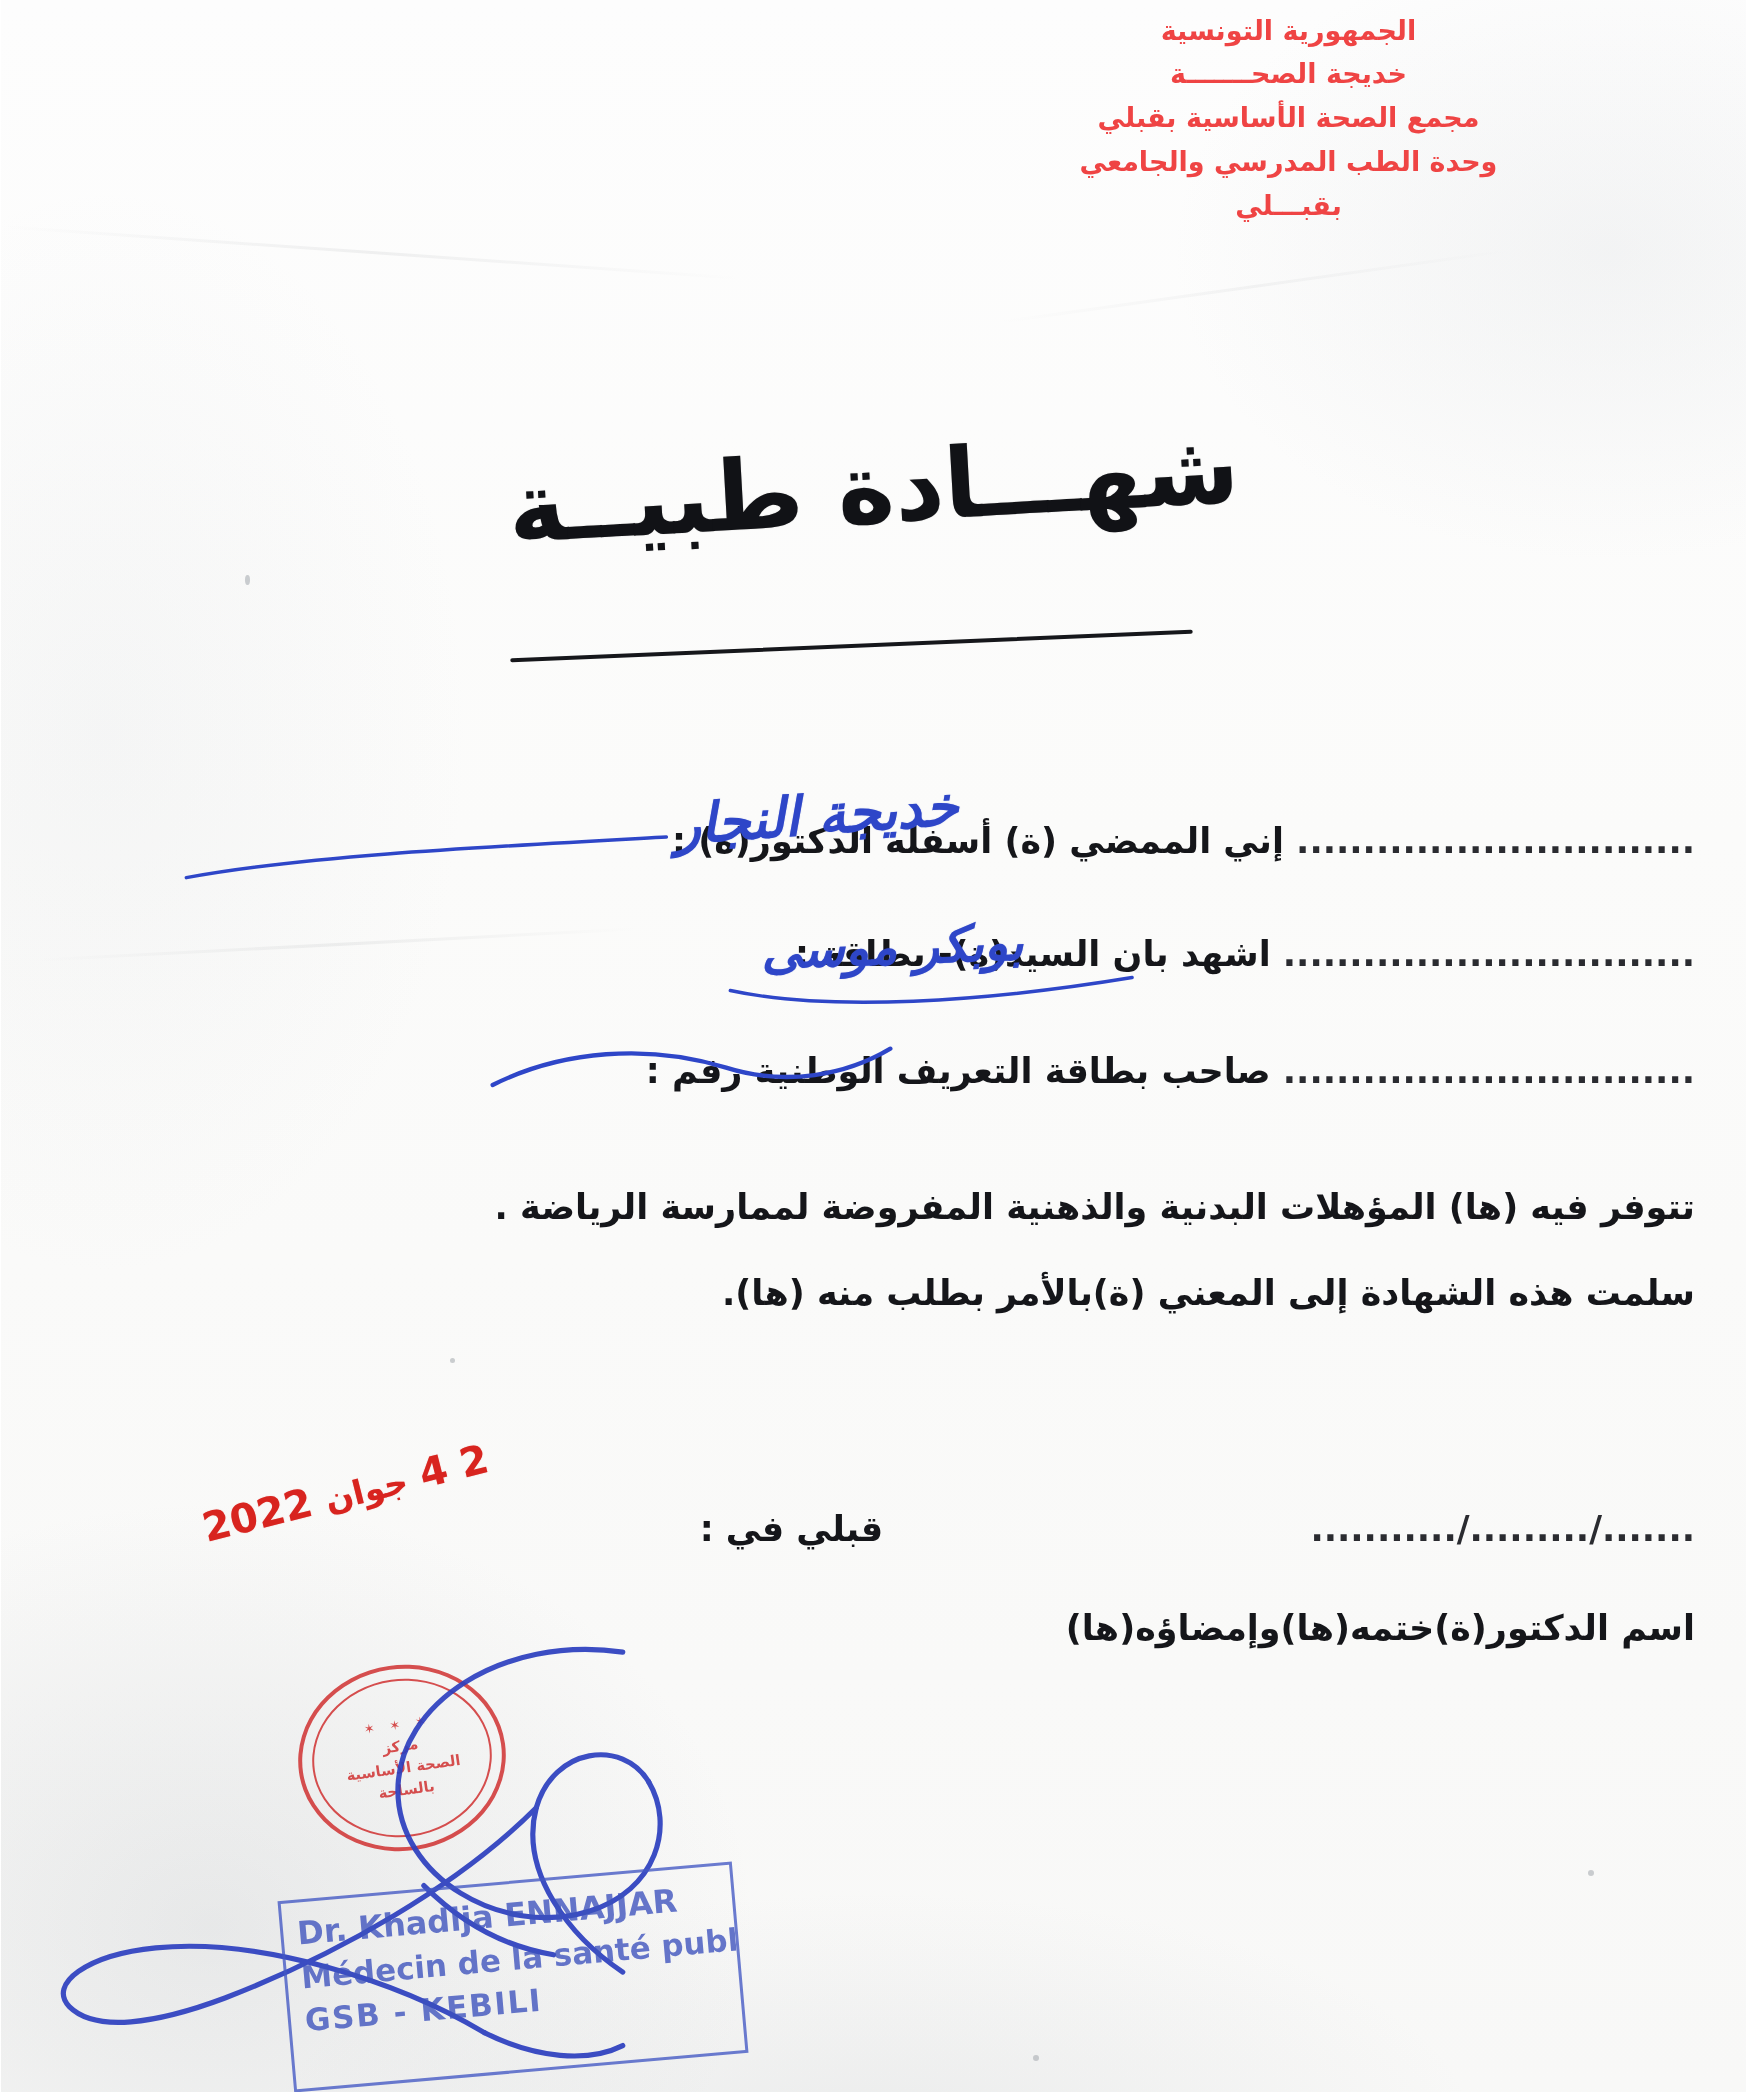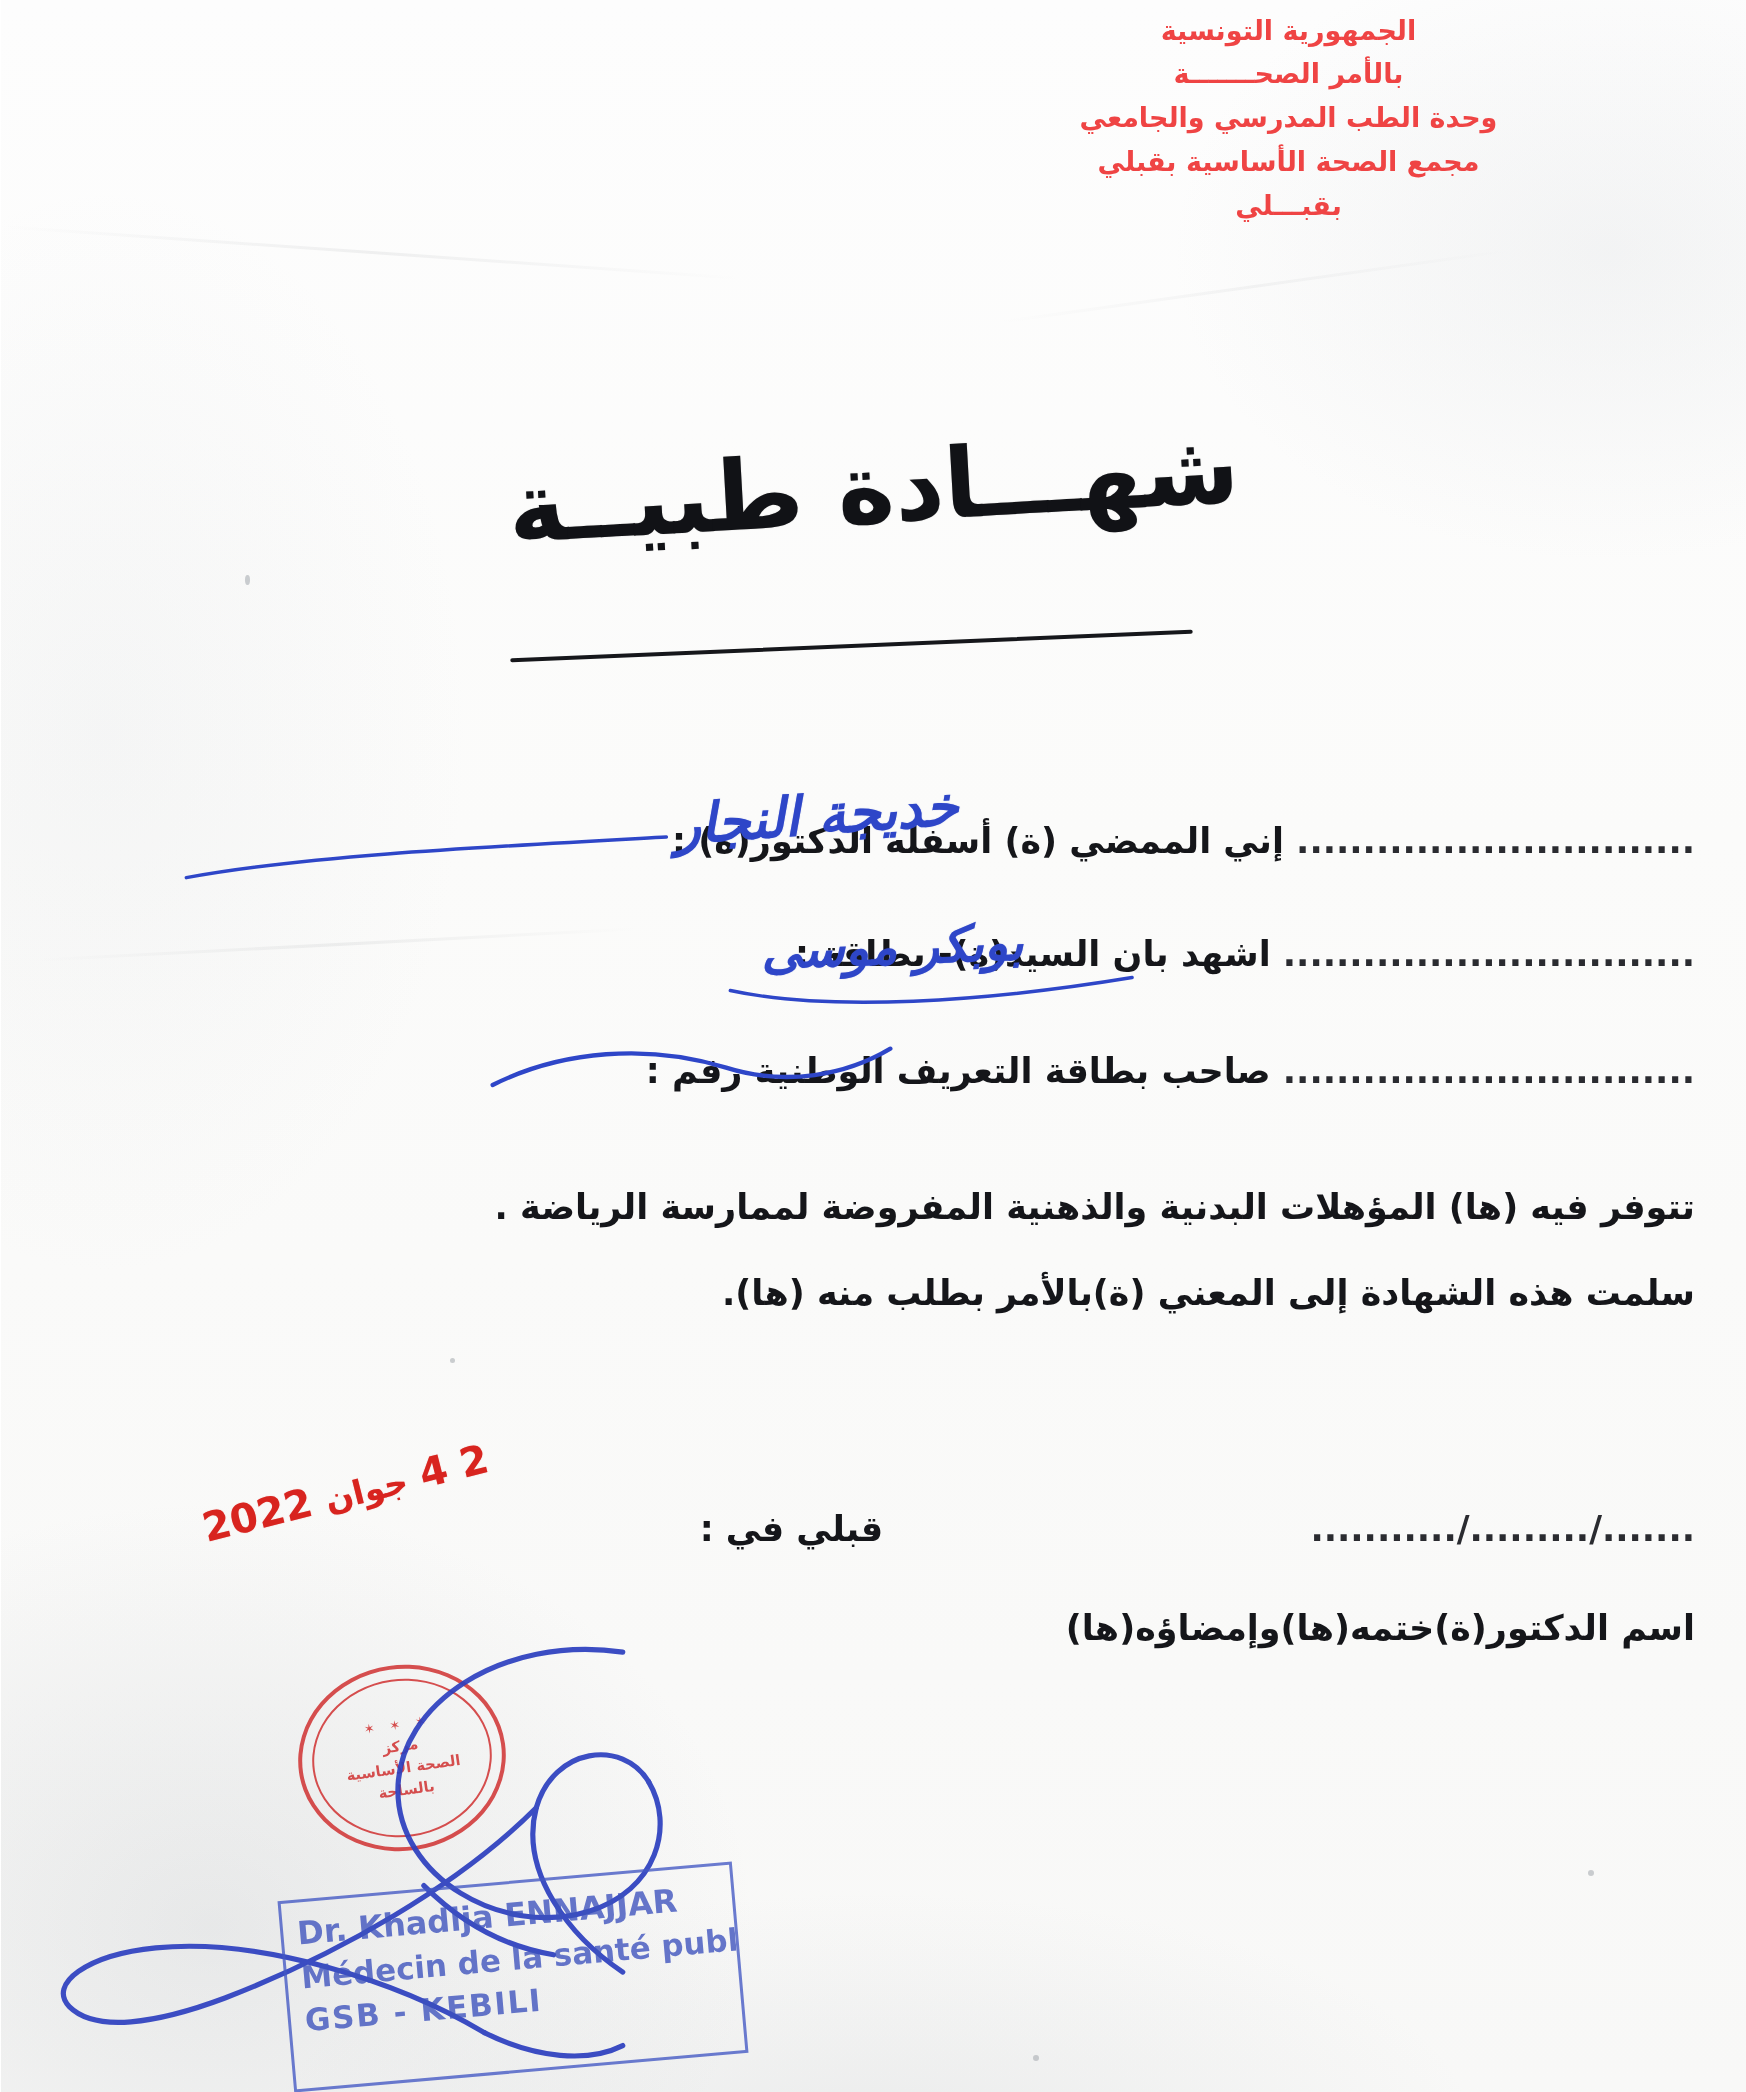--- a/index.html
+++ b/index.html
@@ -217,23 +217,23 @@
 <div class="crease" style="left:0;top:251px;width:744px;height:2.6px;transform:rotate(4deg);"></div>
 <div class="crease" style="left:35px;top:943px;width:605px;height:2.6px;transform:rotate(-3deg);"></div>
 <div class="crease" style="left:994px;top:285px;width:519px;height:2.6px;transform:rotate(-8deg);opacity:.7;"></div>
 <div class="speck" style="left:245px;top:575px;width:5.2px;height:10.4px;"></div>
 <div class="speck" style="left:1588px;top:1870px;width:6px;height:6px;"></div>
 <div class="speck" style="left:1033px;top:2055px;width:6px;height:6px;"></div>
 <div class="speck" style="left:450px;top:1358px;width:5.2px;height:5.2px;"></div>
 
 <div id="header-block">
   <div class="hline">الجمهورية التونسية</div>
-  <div class="hline">بالأمر الصحـــــــة</div>
+  <div class="hline">خديجة الصحـــــــة</div>
+  <div class="hline">مجمع الصحة الأساسية بقبلي</div>
   <div class="hline">وحدة الطب المدرسي والجامعي</div>
-  <div class="hline">مجمع الصحة الأساسية بقبلي</div>
   <div class="hline">بقبـــلي</div>
 </div>
 
 <div id="title-wrap">
   <span id="doc-title">شهـــادة طبيــة</span>
 </div>
 <div id="title-underline"></div>
 
 <div class="body-line" style="top:821px;">
   <span class="dots">..............................</span>

